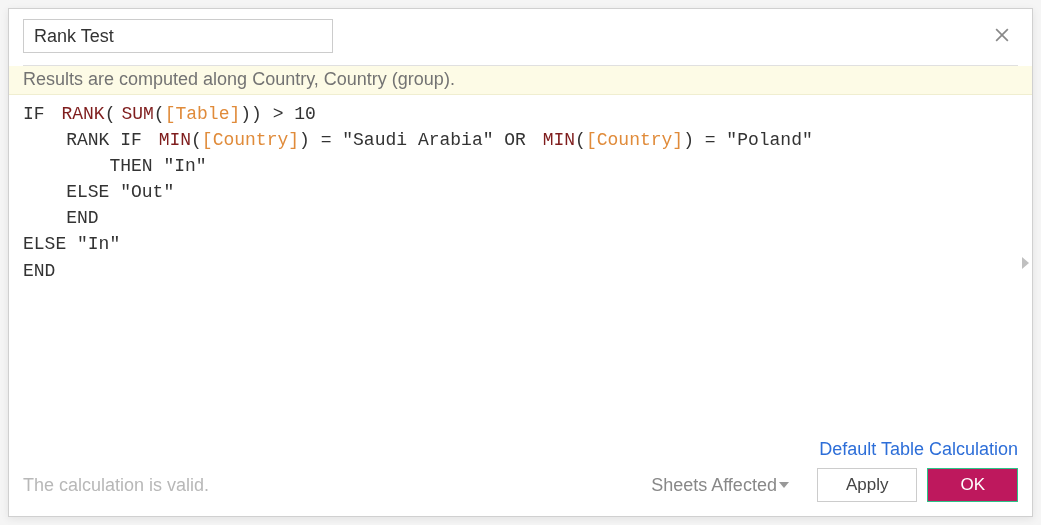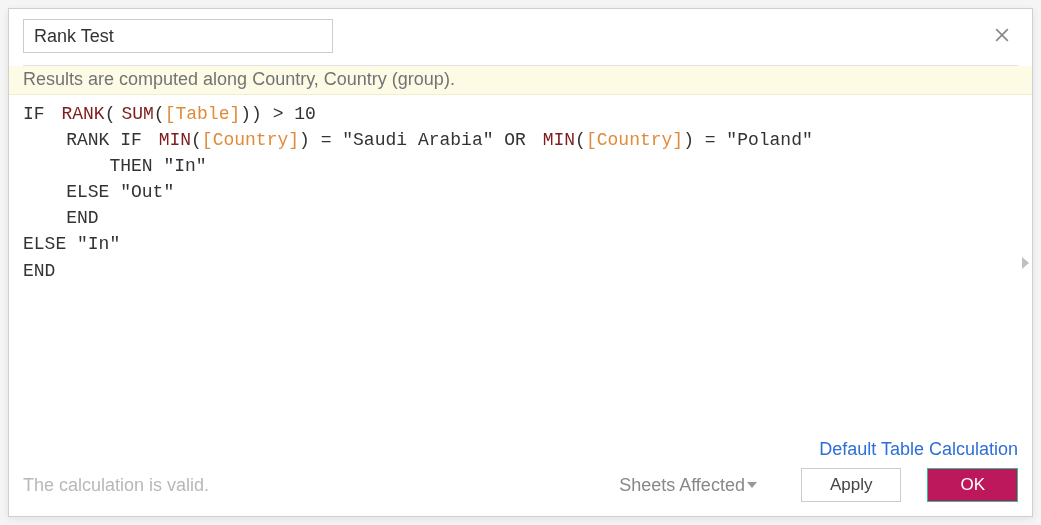--- a/index.html
+++ b/index.html
@@ -135,21 +135,21 @@
       margin-left: 2px;
     }
     .btn {
       height: 34px;
       padding: 0 28px;
       font-size: 17px;
       border: 1px solid #cccccc;
       background: #ffffff;
       color: #444444;
       cursor: pointer;
-      margin-left: 26px;
+      margin-left: 10px;
       font-family: inherit;
     }
     .btn-primary {
       background: #be185d;
       border-color: #2bc488;
       color: #ffffff;
       padding: 0 32px;
     }
   </style>
 </head>

